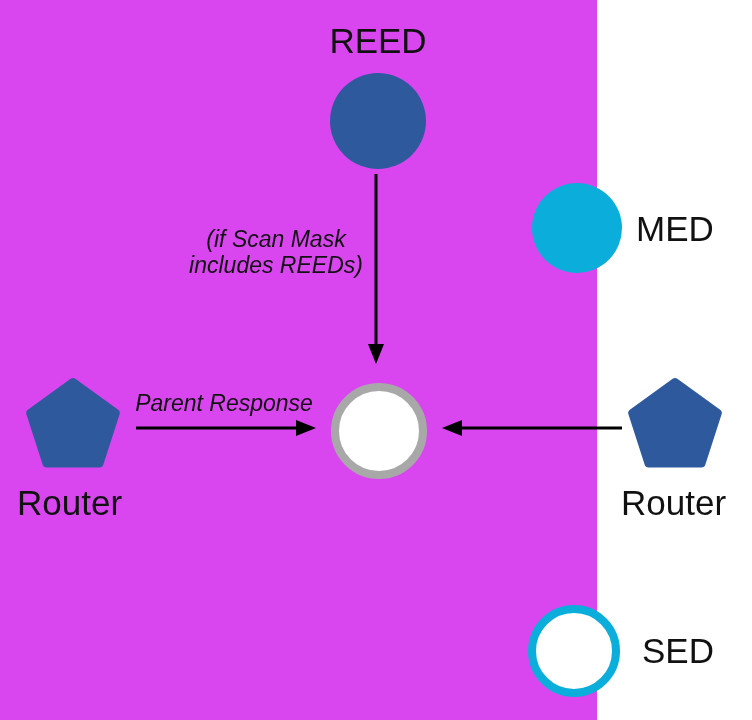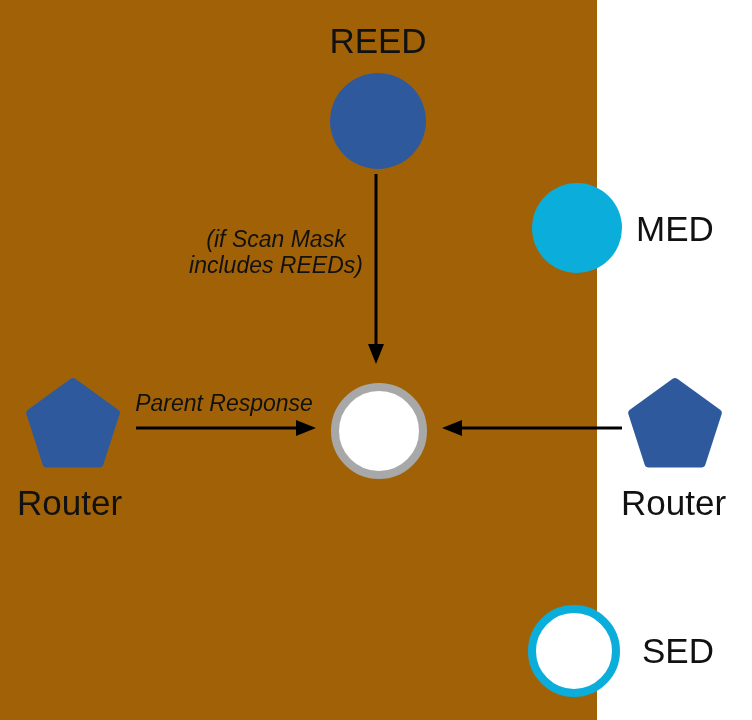--- a/index.html
+++ b/index.html
@@ -8,21 +8,21 @@
     background: #ffffff;
     width: 752px;
     height: 720px;
     overflow: hidden;
     font-family: "Liberation Sans", sans-serif;
   }
   .stage {
     position: relative;
     width: 597px;
     height: 720px;
-    background: #a16207;
+    background: #d946ef;
   }
   svg { display: block; }
   .node-label {
     font-family: "Liberation Sans", sans-serif;
     font-size: 35px;
     fill: #111111;
   }
   .annotation {
     font-family: "Liberation Sans", sans-serif;
     font-size: 23px;

